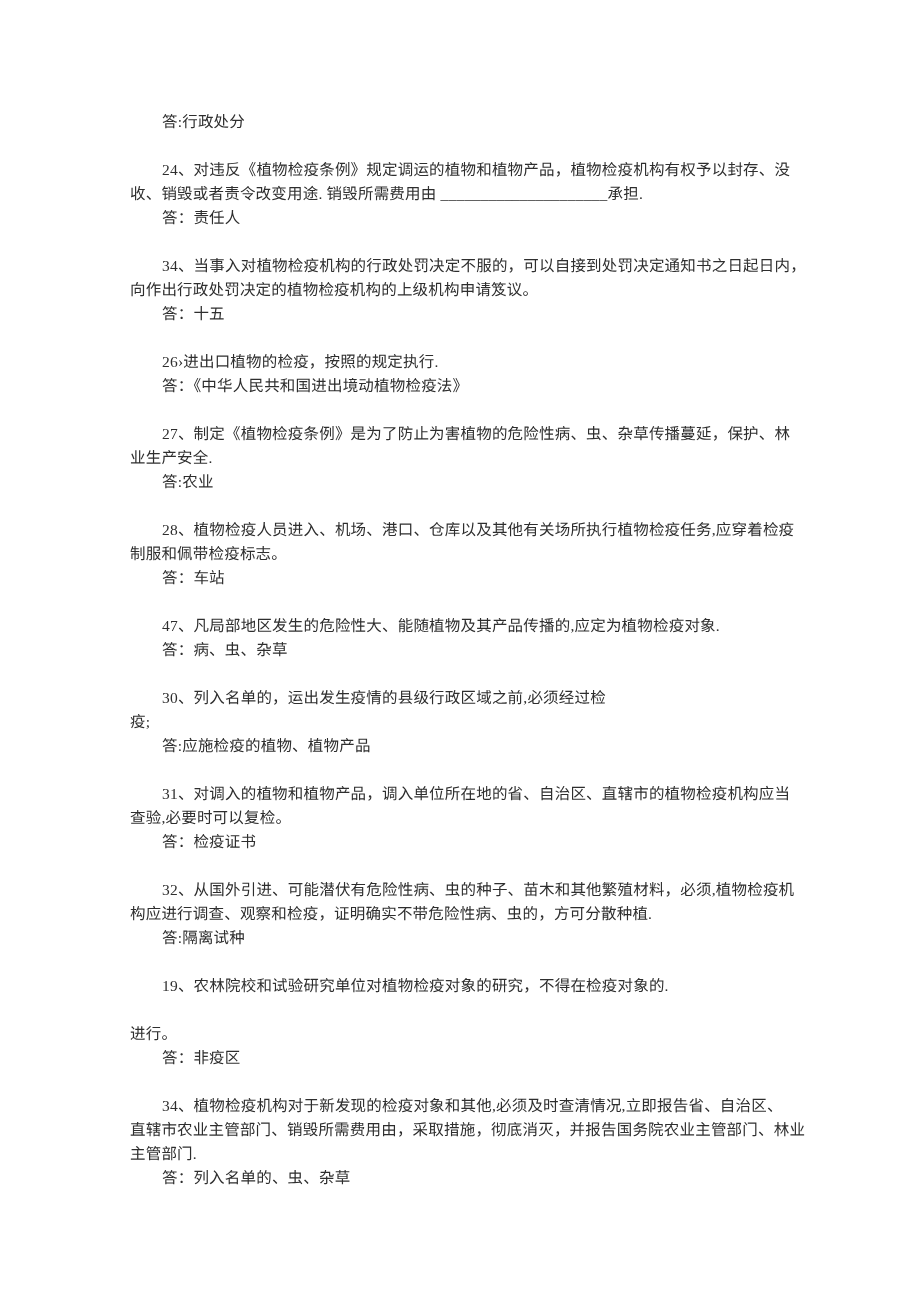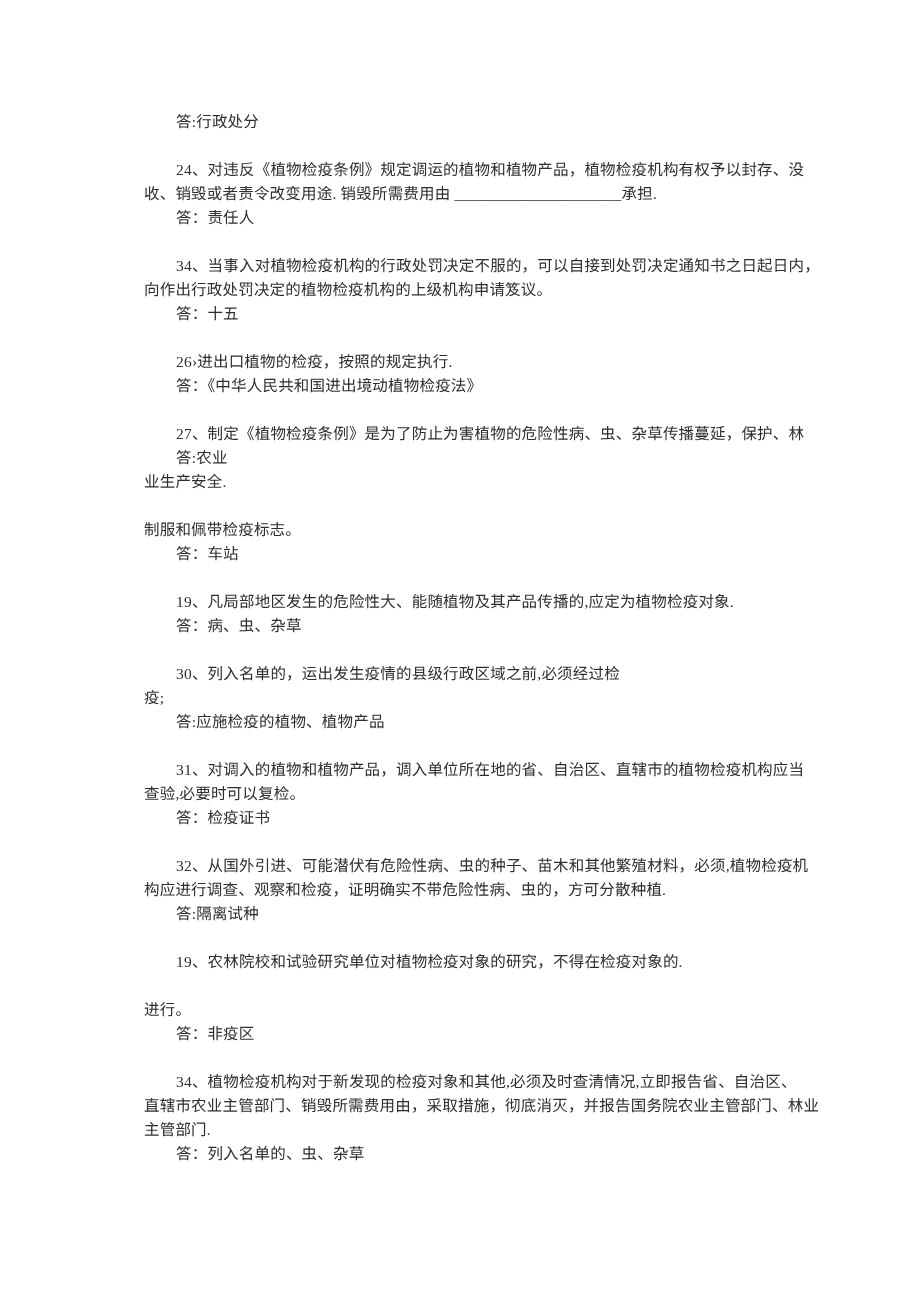--- a/index.html
+++ b/index.html
@@ -15,21 +15,21 @@
   }
   .page {
     position: absolute;
     left: 0; top: 0;
     width: 920px;
     height: 1301px;
     background: #ffffff;
   }
   .doc {
     position: absolute;
-    left: 144px;
+    left: 130px;
     top: 110px;
     width: 692px;
     color: #2e2e2e;
     font-family: "Liberation Serif", "DejaVu Serif", serif;
     font-size: 15.5px;
     letter-spacing: 0.2px;
   }
   .block {
     margin: 0 0 24px 0;
   }
@@ -67,31 +67,32 @@
       <div class="line indent">答：十五</div>
     </div>
 
     <div class="block">
       <div class="line indent">26›进出口植物的检疫，按照的规定执行.</div>
       <div class="line indent">答：《中华人民共和国进出境动植物检疫法》</div>
     </div>
 
     <div class="block">
       <div class="line indent">27、制定《植物检疫条例》是为了防止为害植物的危险性病、虫、杂草传播蔓延，保护、林</div>
+      <div class="line">业生产安全.</div>
       <div class="line indent">答:农业</div>
-      <div class="line">业生产安全.</div>
     </div>
 
     <div class="block">
+      <div class="line indent">28、植物检疫人员进入、机场、港口、仓库以及其他有关场所执行植物检疫任务,应穿着检疫</div>
       <div class="line">制服和佩带检疫标志。</div>
       <div class="line indent">答：车站</div>
     </div>
 
     <div class="block">
-      <div class="line indent">19、凡局部地区发生的危险性大、能随植物及其产品传播的,应定为植物检疫对象.</div>
+      <div class="line indent">47、凡局部地区发生的危险性大、能随植物及其产品传播的,应定为植物检疫对象.</div>
       <div class="line indent">答：病、虫、杂草</div>
     </div>
 
     <div class="block">
       <div class="line indent">30、列入名单的，运出发生疫情的县级行政区域之前,必须经过检</div>
       <div class="line">疫;</div>
       <div class="line indent">答:应施检疫的植物、植物产品</div>
     </div>
 
     <div class="block">

